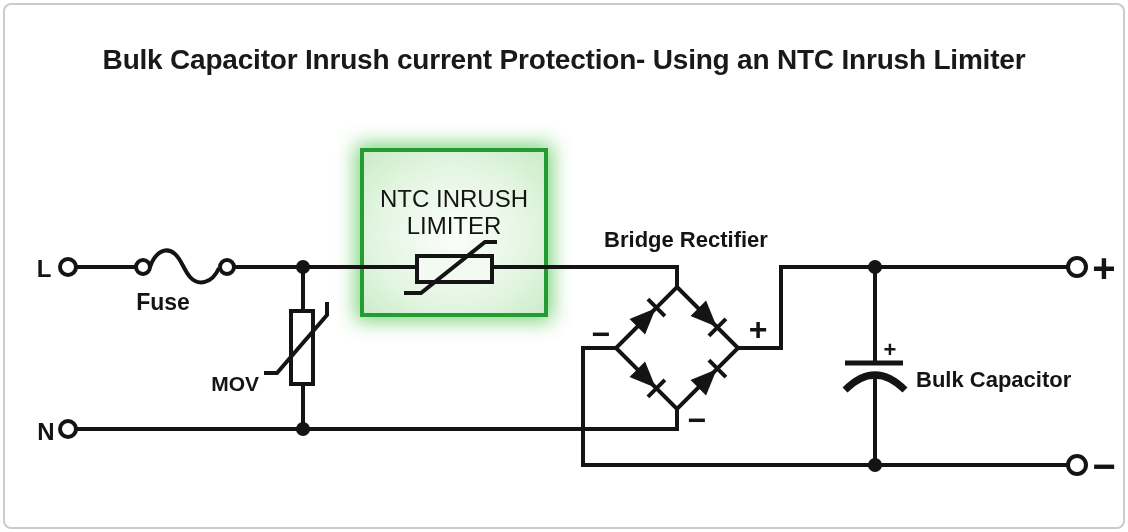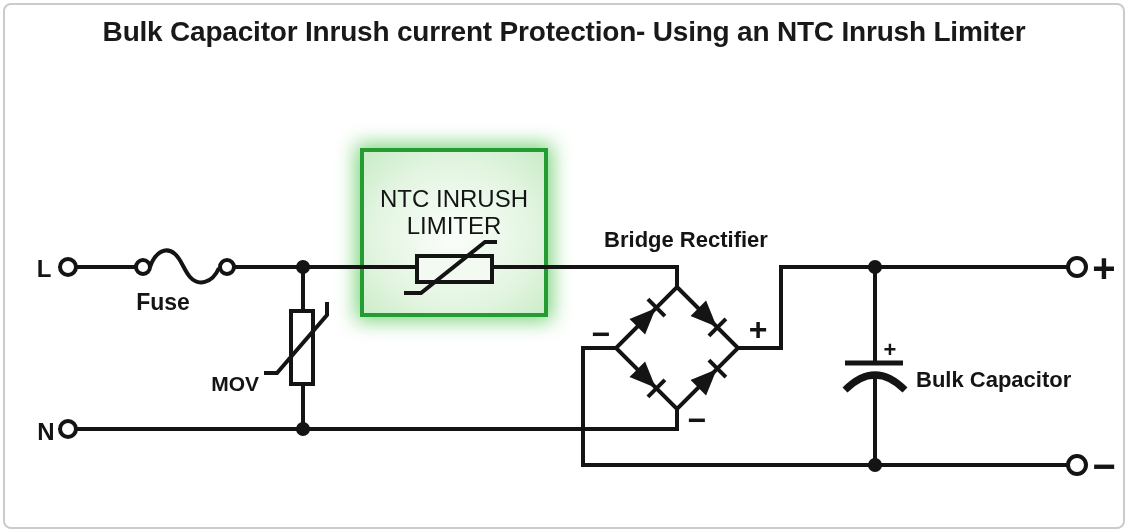--- a/index.html
+++ b/index.html
@@ -1,18 +1,18 @@
 <!DOCTYPE html>
 <html><head>
 <meta charset="utf-8">
 <style>
   html,body{margin:0;padding:0;background:#ffffff;}
   .stage{position:relative;width:1128px;height:532px;background:#ffffff;font-family:"Liberation Sans",sans-serif;overflow:hidden;}
   .frame{position:absolute;inset:3px;border:2px solid #cbcbcb;border-radius:8px;background:#ffffff;}
-  .title{position:absolute;top:16px;left:0;width:100%;text-align:center;font-size:28px;font-weight:700;color:#191919;letter-spacing:-0.2px;}
+  .title{position:absolute;top:44px;left:0;width:100%;text-align:center;font-size:28px;font-weight:700;color:#191919;letter-spacing:-0.2px;}
   svg{position:absolute;left:0;top:0;}
   svg text{font-family:"Liberation Sans",sans-serif;fill:#141414;}
   .lbl{font-weight:700;}
 </style>
 </head>
 <body>
 
 <div class="stage">
   <div class="frame"></div>
   <div class="title">Bulk Capacitor Inrush current Protection- Using an NTC Inrush Limiter</div>

